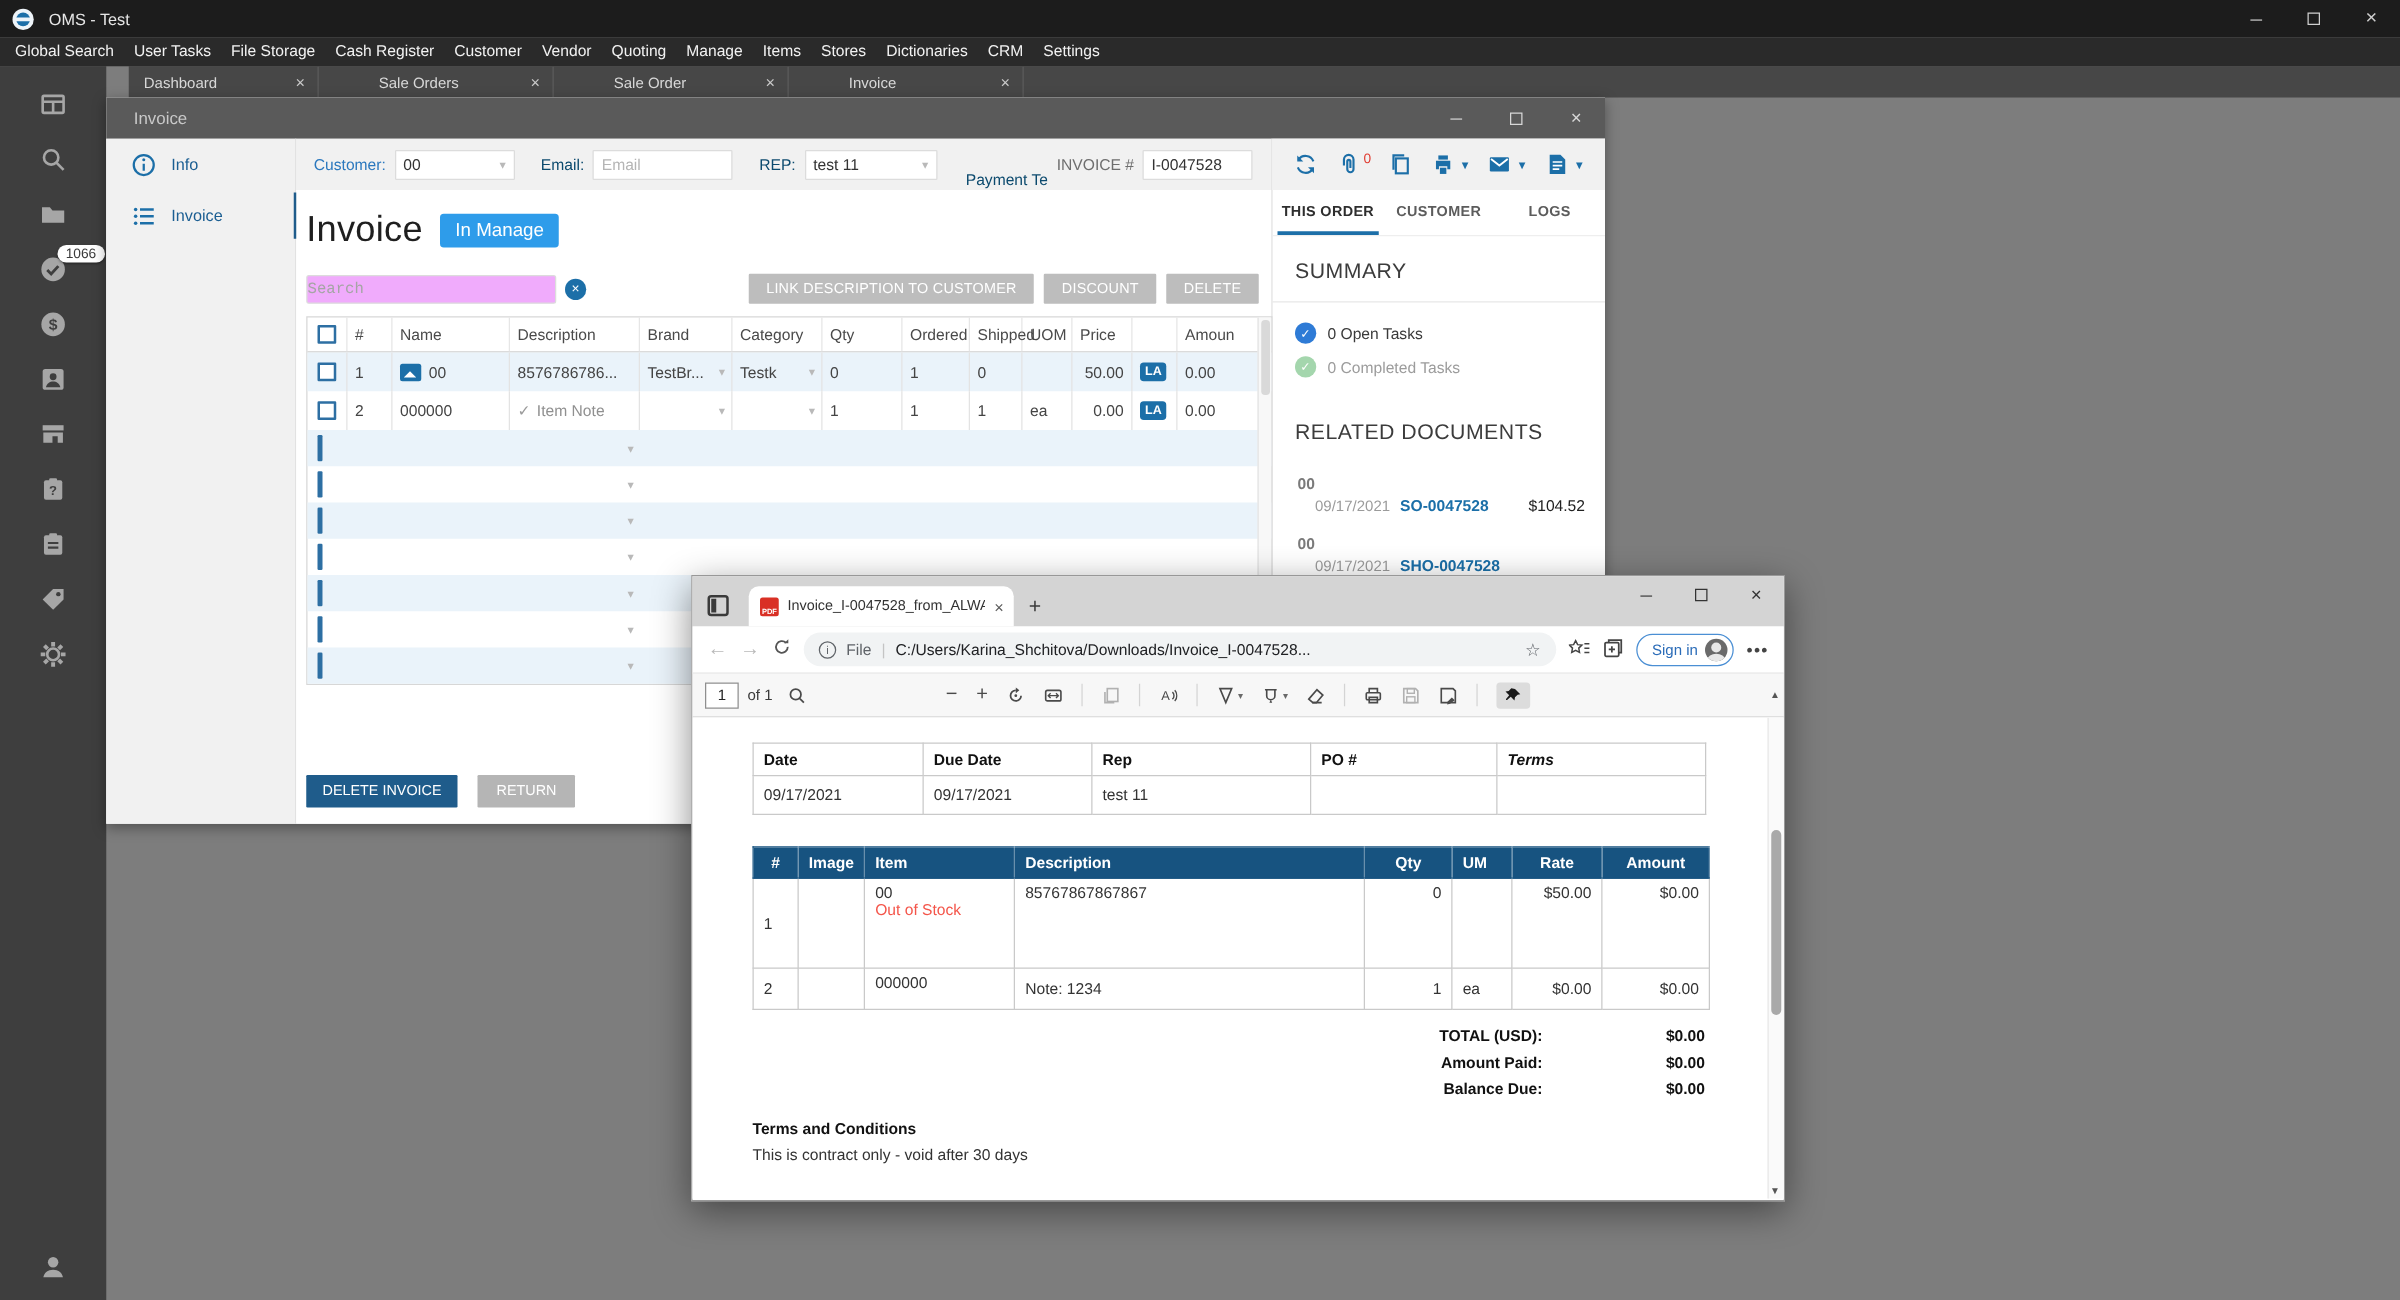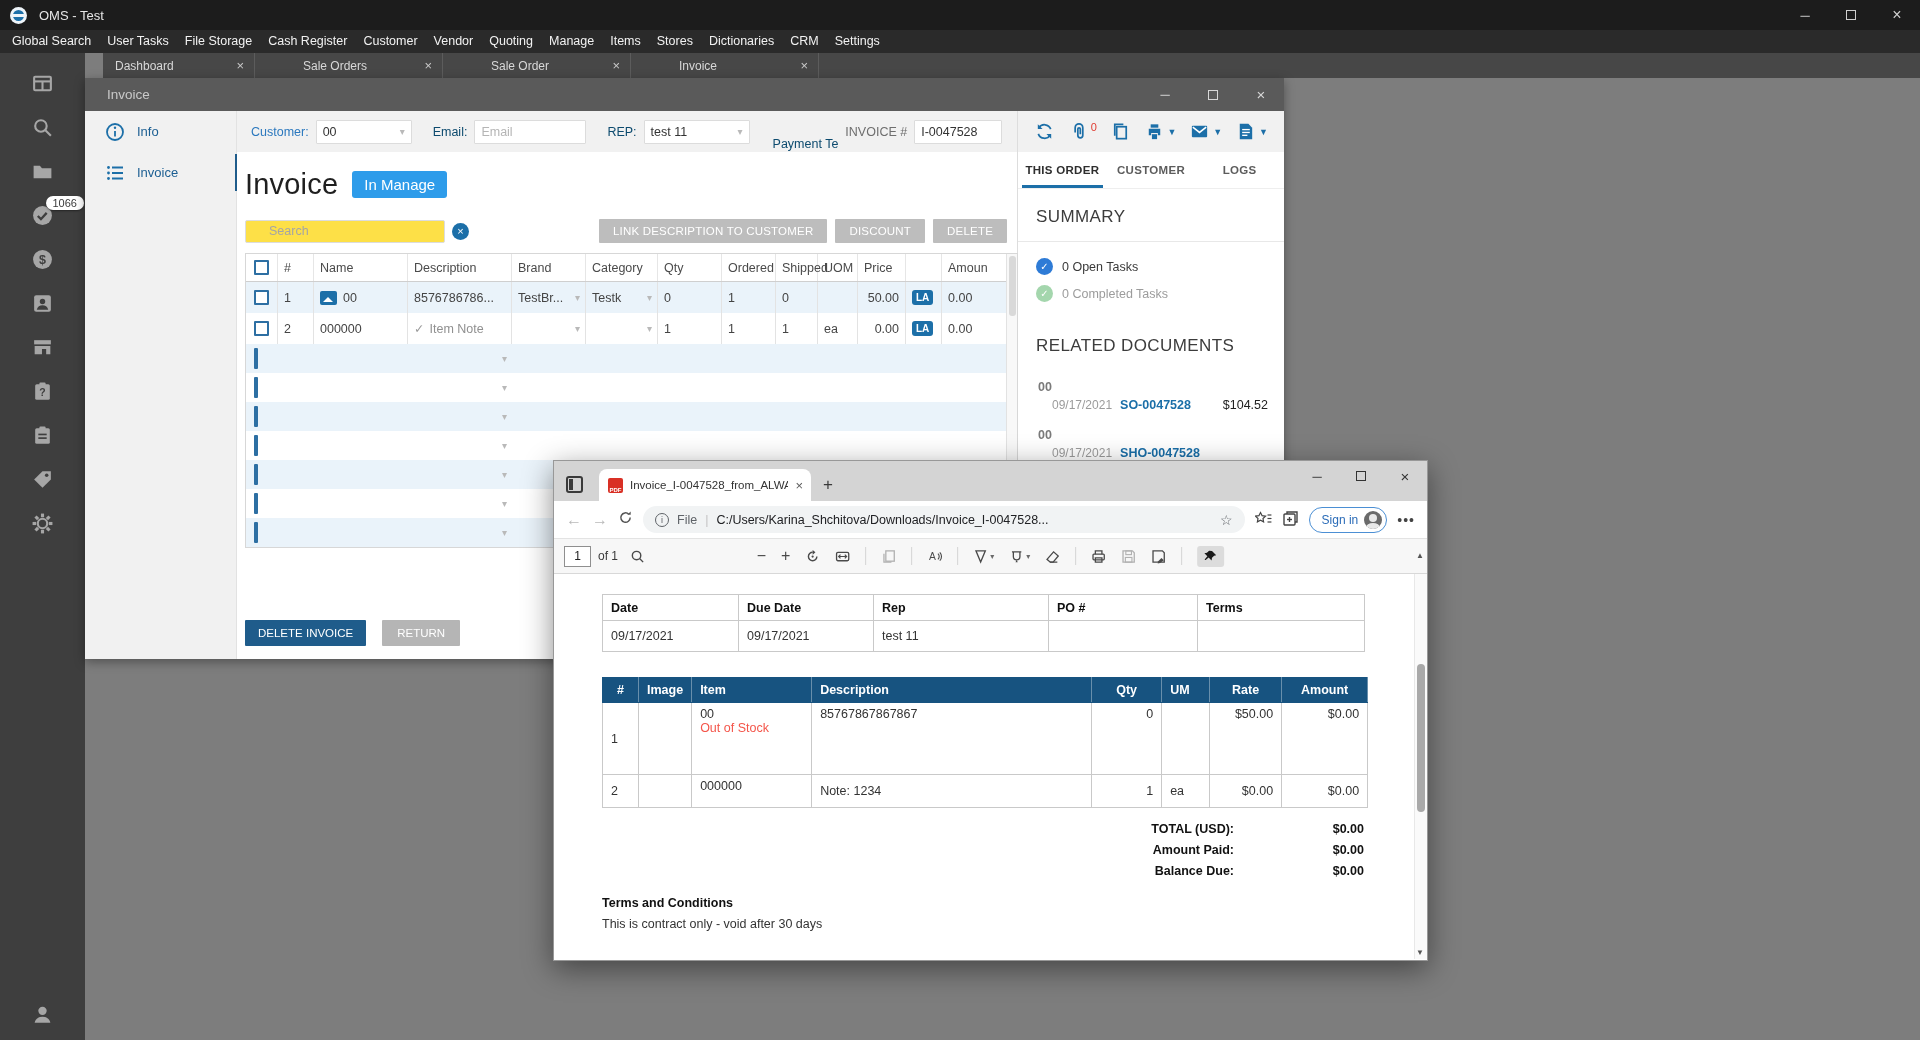--- a/index.html
+++ b/index.html
@@ -55,21 +55,21 @@
   .fld-box { background:#fff; border:1px solid #dcdcdc; height:24px; display:flex; align-items:center; padding:0 6px; color:#333; border-radius:1px; }
   .fld-box .caret { margin-left:auto; color:#b9b9b9; font-size:10px; }
   input.fld-input { background:#fff; border:1px solid #dcdcdc; height:24px; padding:0 6px; font-size:12.5px; font-family:inherit; color:#333; border-radius:1px; }
   input.fld-input::placeholder { color:#b5b5b5; }
 
   .iw-content { position:relative; flex:1; background:#fff; padding-left:8px; }
   .doc-title-row { display:flex; align-items:center; gap:14px; margin-top:16px; }
   .doc-title { font-size:29px; color:#1f1f1f; font-weight:400; letter-spacing:.2px; }
   .status-badge { background:#2e9cea; color:#fff; font-size:15px; padding:5px 12px; border-radius:3px; }
   .search-row { display:flex; align-items:center; margin-top:18px; width:762px; }
-  .search-box { width:200px; height:23px; background:#fde047; border:1px solid #dcdcdc; border-radius:2px; font-size:12.5px; padding:0 23px; font-family:Liberation Sans, sans-serif; color:#555; }
+  .search-box { width:200px; height:23px; background:#f0abfc; border:1px solid #dcdcdc; border-radius:2px; font-size:12.5px; padding:0 0; font-family:Liberation Mono, monospace; color:#555; }
   .search-box::placeholder { color:#a5a5a5; }
   .clear-btn { width:17px; height:17px; border-radius:50%; background:#1c6fa8; color:#fff; font-size:11px; display:flex; align-items:center; justify-content:center; margin-left:7px; }
   .btn-gray { background:#bdbdbd; color:#fff; font-size:11.5px; height:24px; display:flex; align-items:center; padding:0 14px; margin-left:8px; border-radius:1px; letter-spacing:.2px; white-space:nowrap; }
   .btn-row-spacer { flex:1; }
 
   
   .grid { position:relative; margin-top:10px; width:773px; border:1px solid #d7d7d7; }
   .grow { display:grid; grid-template-columns:32px 36px 94px 104px 74px 72px 64px 54px 42px 40px 48px 36px 64px; align-items:center; }
   .grow.head { height:28px; border-bottom:1px solid #cfcfcf; color:#4a4a4a; font-size:12.5px; }
   .grow.head .gc { border-right:1px solid #e6e6e6; height:100%; display:flex; align-items:center; padding-left:6px; }
@@ -779,21 +779,21 @@
   </div>
 
   <div class="br-content">
     <table class="pdf-t pdf-info">
       <tbody>
           <tr>
         <th style="width:136px;">Date</th>
         <th style="width:135px;">Due Date</th>
         <th style="width:175px;">Rep</th>
         <th style="width:149px;">PO #</th>
-        <th style="width:167px;">Terms</th>
+        <th style="width:167px;font-style:italic;">Terms</th>
       </tr>
       <tr>
         <td>09/17/2021</td>
         <td>09/17/2021</td>
         <td>test 11</td>
         <td></td>
         <td></td>
       </tr>
     </tbody>
       </table>

